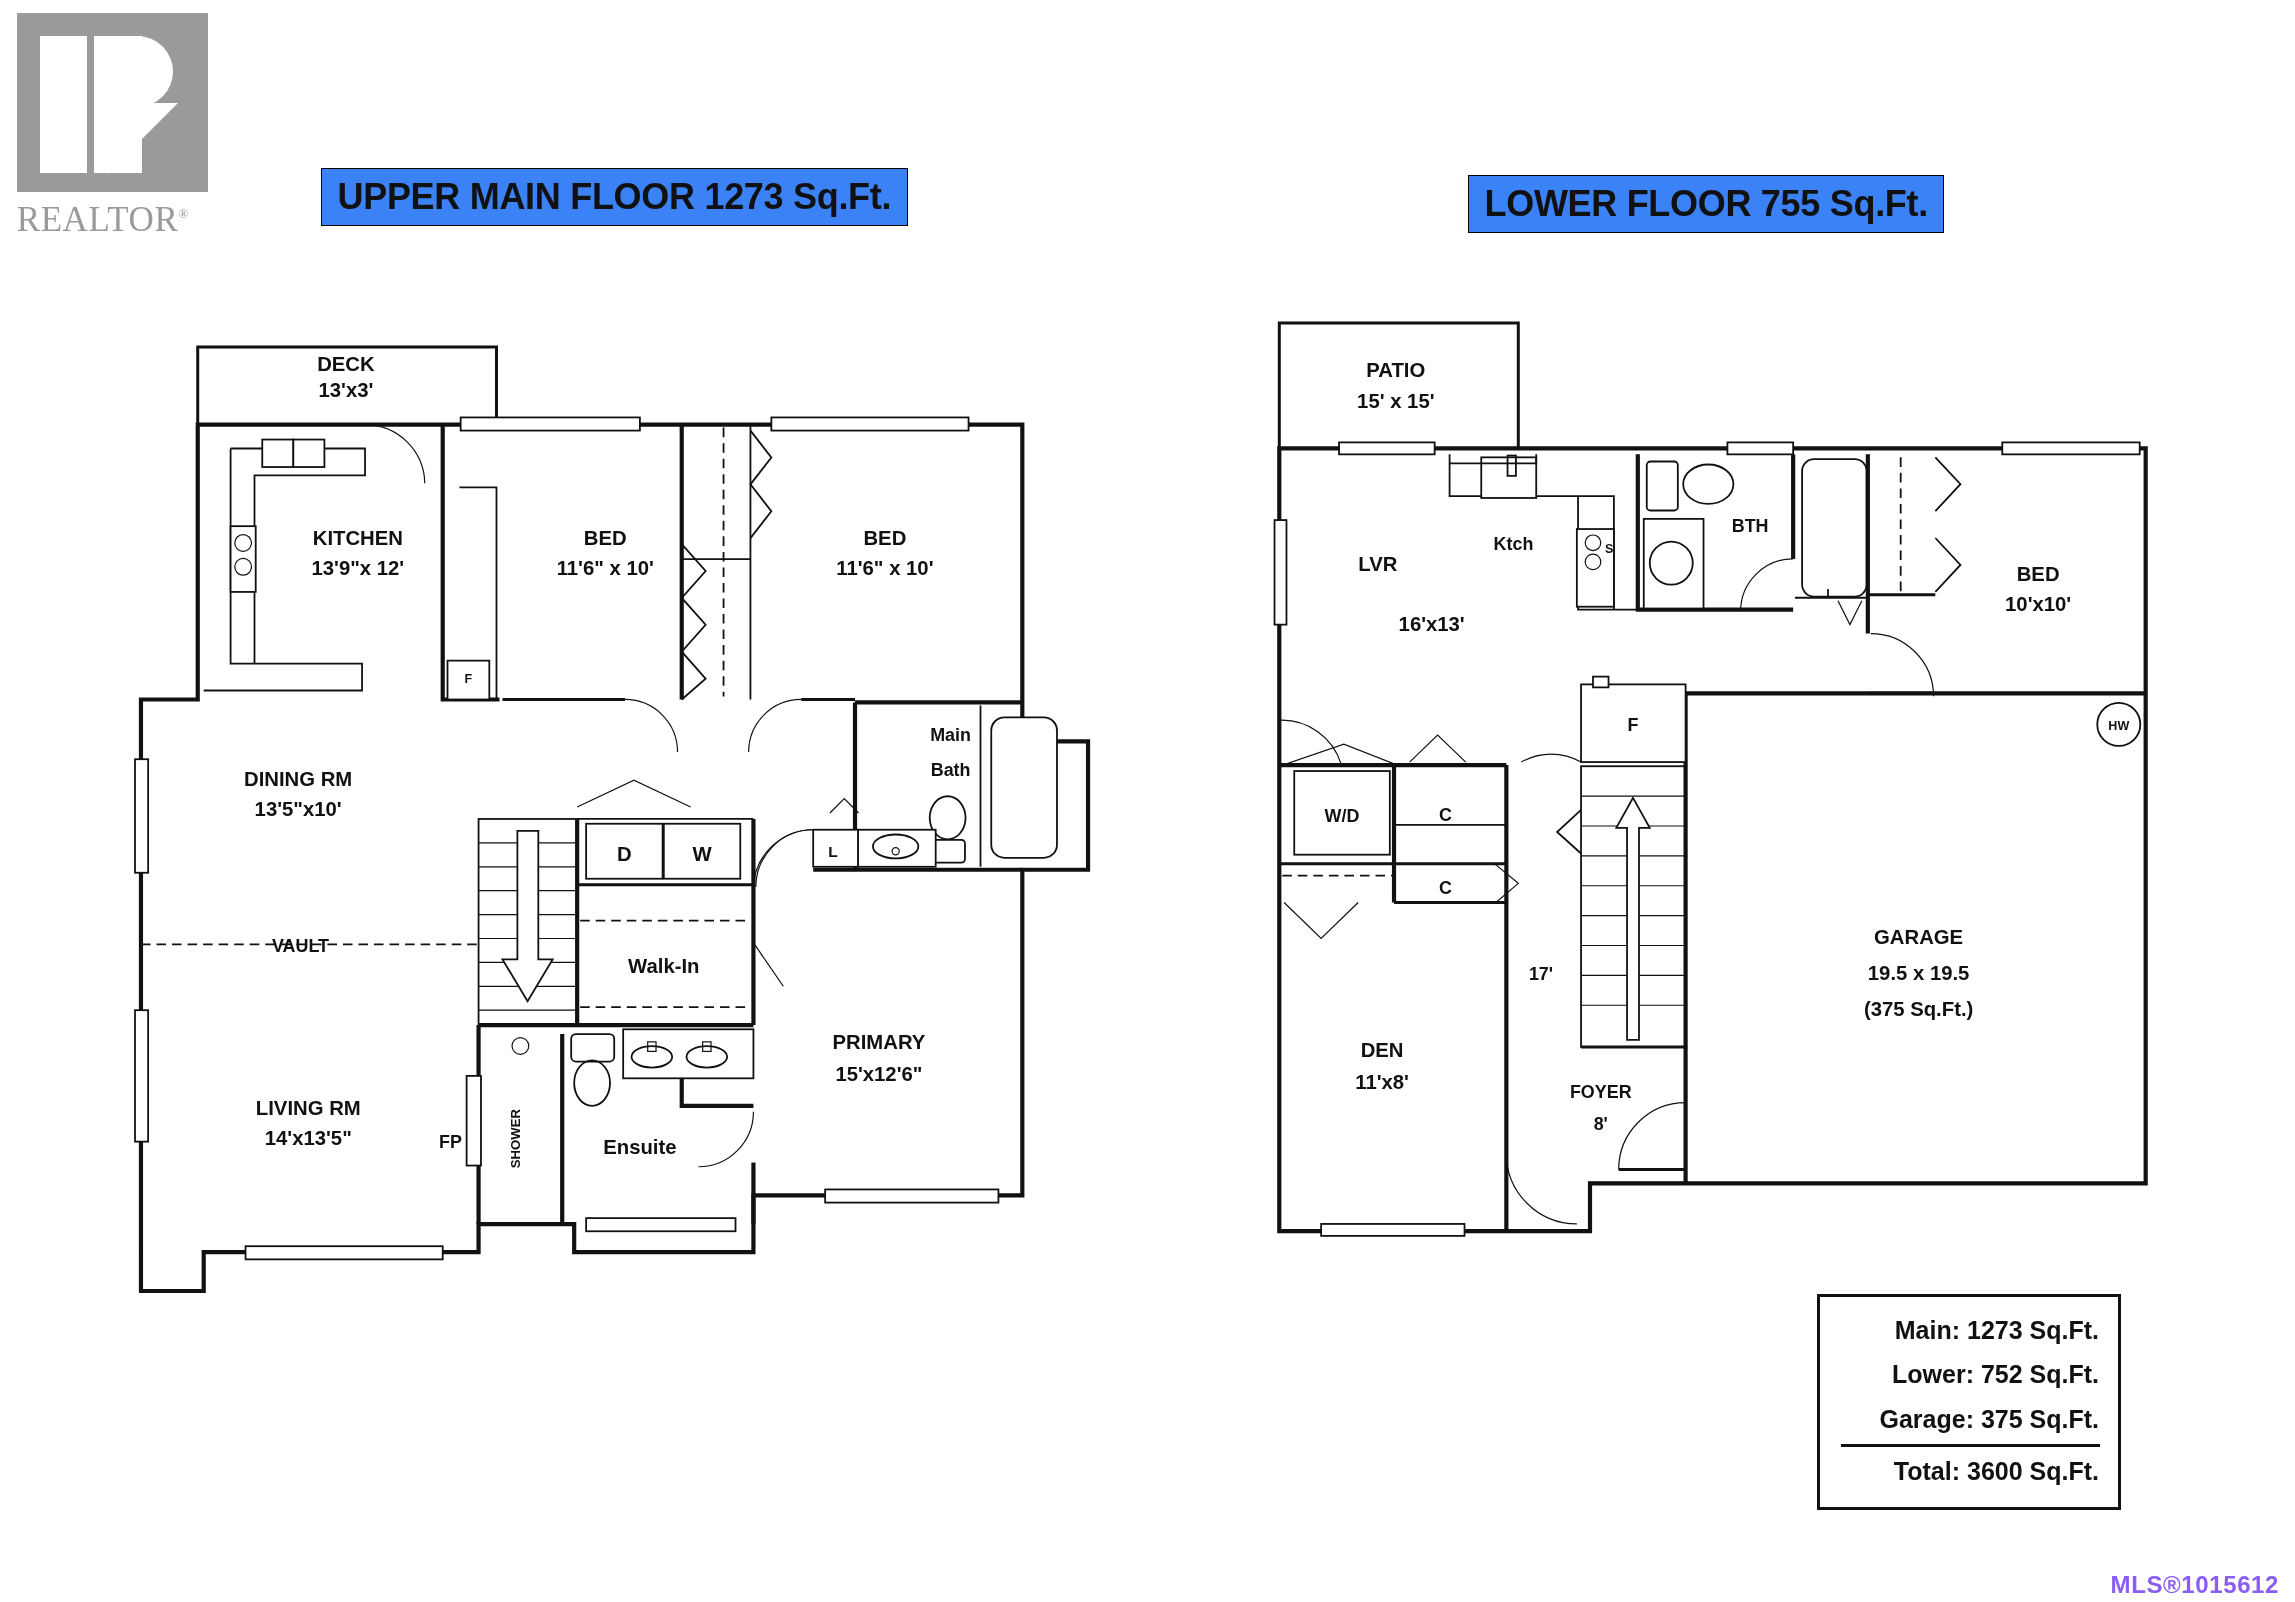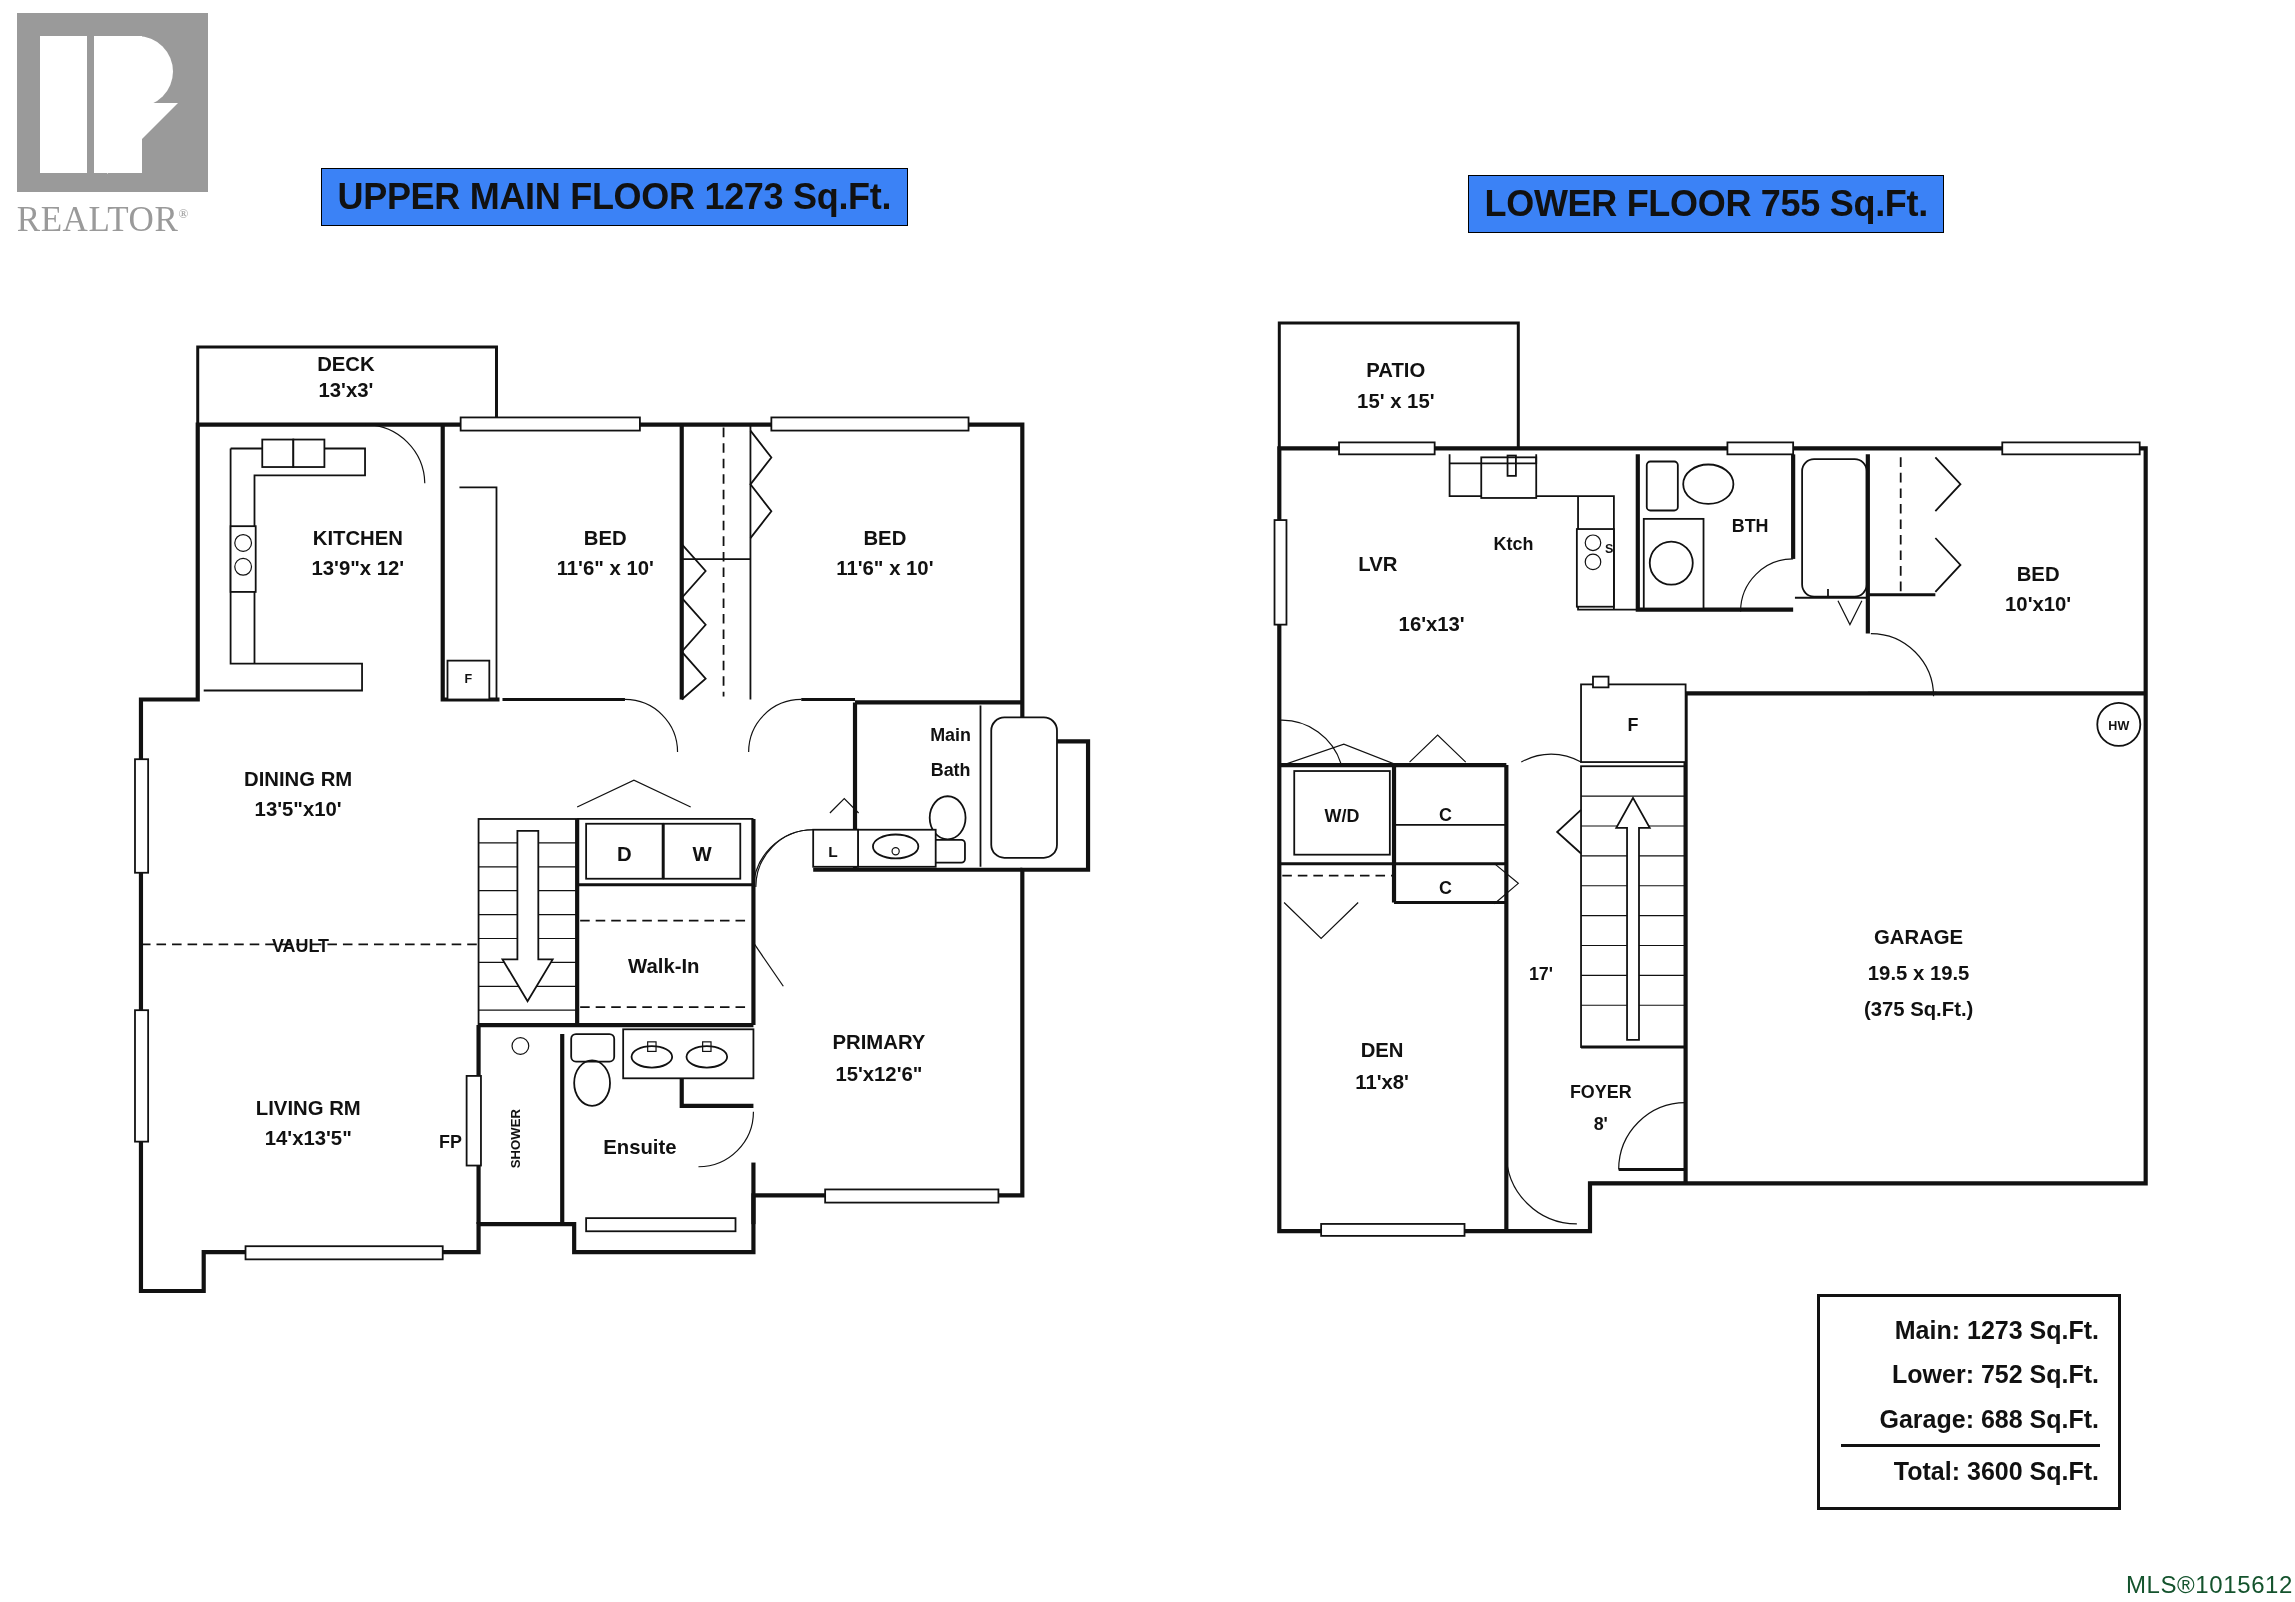--- a/index.html
+++ b/index.html
@@ -26,21 +26,21 @@
   #upper-title{left:321px;top:168px;}
   #lower-title{left:1468px;top:175px;}
 
   
   #summary-box{left:1817px;top:1294px;width:304px;border:3.6px solid #111;background:#fff;
         padding:10.8px 13px 13px 13px;box-sizing:border-box;}
   #summary-box .row{font-size:25px;font-weight:bold;text-align:right;padding:7.8px 6px 7.8px 0;white-space:nowrap;}
   #summary-box .rule{border-top:3.6px solid #111;margin:2.4px 4.8px 2.4px 8.4px;}
 
   
-  #mls{right:2px;bottom:3.6px;font-size:24px;color:#14532d;letter-spacing:0.6px;}
+  #mls{right:16px;bottom:3.6px;font-size:24px;color:#8b5cf6;letter-spacing:0.6px;font-weight:bold;}
 
   
   svg text{font-family:"Liberation Sans",sans-serif;font-weight:bold;fill:#111;}
   .rm{font-size:34px;}
   .rm-s{font-size:30px;}
   .rm-xs{font-size:26px;}
   .rm-xxs{font-size:21px;}
   .vert{font-size:22px;}
   svg .w-out{fill:none;stroke:#111;stroke-width:7;}
   svg .w-med{fill:none;stroke:#111;stroke-width:5;}
@@ -301,19 +301,19 @@
   <text class="rm" x="1110" y="1140" text-anchor="middle">19.5 x 19.5</text>
   <text class="rm" x="1110" y="1200" text-anchor="middle">(375 Sq.Ft.)</text>
   <text class="rm-s" x="578" y="1337" text-anchor="middle">FOYER</text>
   <text class="rm-s" x="578" y="1390" text-anchor="middle">8'</text>
   <text class="rm-s" x="478" y="1140" text-anchor="middle">17'</text>
 </svg>
 
 <div class="abs" id="summary-box">
   <div class="row">Main:  1273 Sq.Ft.</div>
   <div class="row">Lower:  752 Sq.Ft.</div>
-  <div class="row">Garage: 688 Sq.Ft.</div>
+  <div class="row">Garage: 375 Sq.Ft.</div>
   <div class="rule"></div>
   <div class="row">Total:   3600 Sq.Ft.</div>
 </div>
 
 <div class="abs" id="mls">MLS®1015612</div>
 
 
 </body></html>

